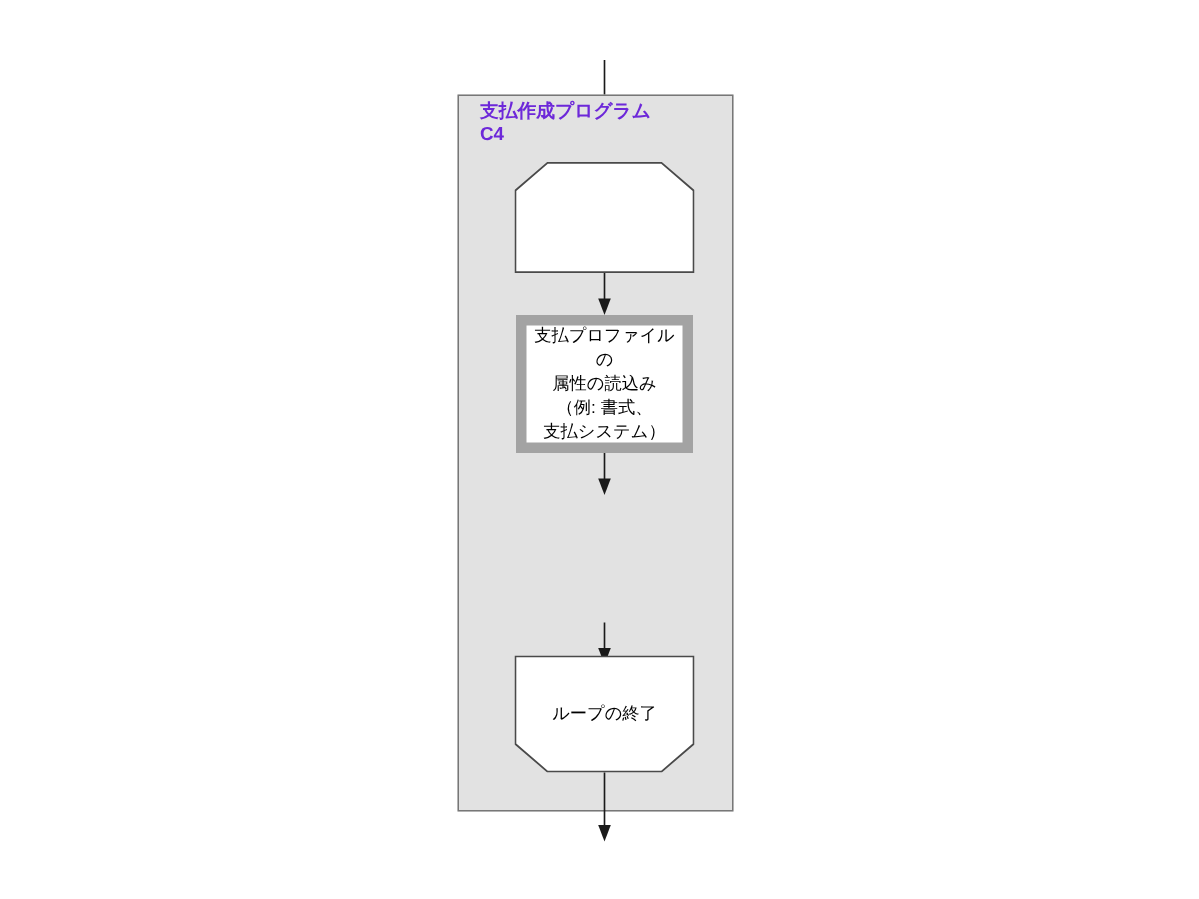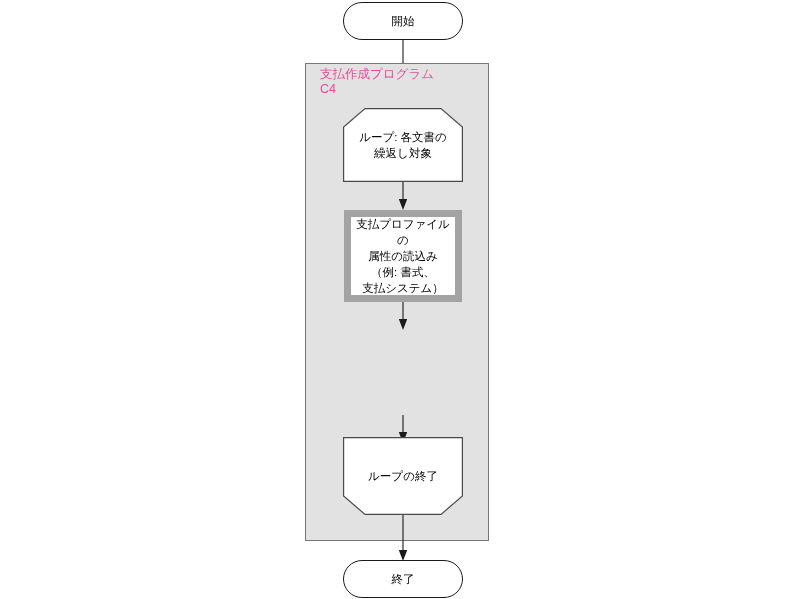--- a/index.html
+++ b/index.html
@@ -24,24 +24,24 @@
 
   
   .subgraph {
     position: absolute;
     box-sizing: border-box;
     background: #e2e2e2;
     border: 1.5px solid #777777;
   }
   .subgraph-title {
     position: absolute;
-    font-weight: normal;
+    font-weight: bold;
     font-size: 12.5px;
     line-height: 15px;
-    color: #ec4899;
+    color: #6d28d9;
     white-space: pre;
     letter-spacing: 0px;
   }
 
   
   .node {
     position: absolute;
     box-sizing: border-box;
     display: flex;
     align-items: center;
@@ -88,39 +88,34 @@
   }
   .edge polygon {
     fill: #1a1a1a;
   }
 </style>
 </head>
 <body>
 
 <div id="canvas">
 
-  <div class="node terminal" style="left:343px; top:2px; width:120px; height:38px;">
-    <span>開始</span>
-  </div>
 
   <svg class="edge" style="left:397px; top:40px; width:12px; height:70px;" viewBox="0 0 12 70">
     <line x1="6" y1="0" x2="6" y2="62"></line>
     <polygon points="6,70 1.8,59 10.2,59"></polygon>
   </svg>
 
   <div class="subgraph" style="left:305px; top:63px; width:184px; height:478px;"></div>
 
   <div class="subgraph-title" style="left:320px; top:67px;"><span>支払作成プログラム</span><br><span>C4</span></div>
 
   <div class="node loopshape" style="left:343px; top:108px; width:120px; height:74px;">
     <svg class="shape-svg" width="120" height="74" viewBox="0 0 120 74">
       <polygon points="22,0.6 98,0.6 119.4,19 119.4,73.4 0.6,73.4 0.6,19" fill="#ffffff" stroke="#4a4a4a" stroke-width="1.2"></polygon>
     </svg>
-    <span class="shape-label">ループ: 各文書の
-繰返し対象</span>
   </div>
 
   <svg class="edge" style="left:397px; top:182px; width:12px; height:28px;" viewBox="0 0 12 28">
     <line x1="6" y1="0" x2="6" y2="20"></line>
     <polygon points="6,28 1.8,17 10.2,17"></polygon>
   </svg>
 
   <div class="node process" style="left:344px; top:210px; width:118px; height:92px;">
     <span>支払プロファイルの
 属性の読込み
@@ -144,17 +139,14 @@
       <polygon points="0.6,0.6 119.4,0.6 119.4,59 98,77.4 22,77.4 0.6,59" fill="#ffffff" stroke="#4a4a4a" stroke-width="1.2"></polygon>
     </svg>
     <span class="shape-label">ループの終了</span>
   </div>
 
   <svg class="edge" style="left:397px; top:515px; width:12px; height:46px;" viewBox="0 0 12 46">
     <line x1="6" y1="0" x2="6" y2="38"></line>
     <polygon points="6,46 1.8,35 10.2,35"></polygon>
   </svg>
 
-  <div class="node terminal" style="left:343px; top:560px; width:120px; height:38px;">
-    <span>終了</span>
-  </div>
 
 </div>
 
 </body></html>

